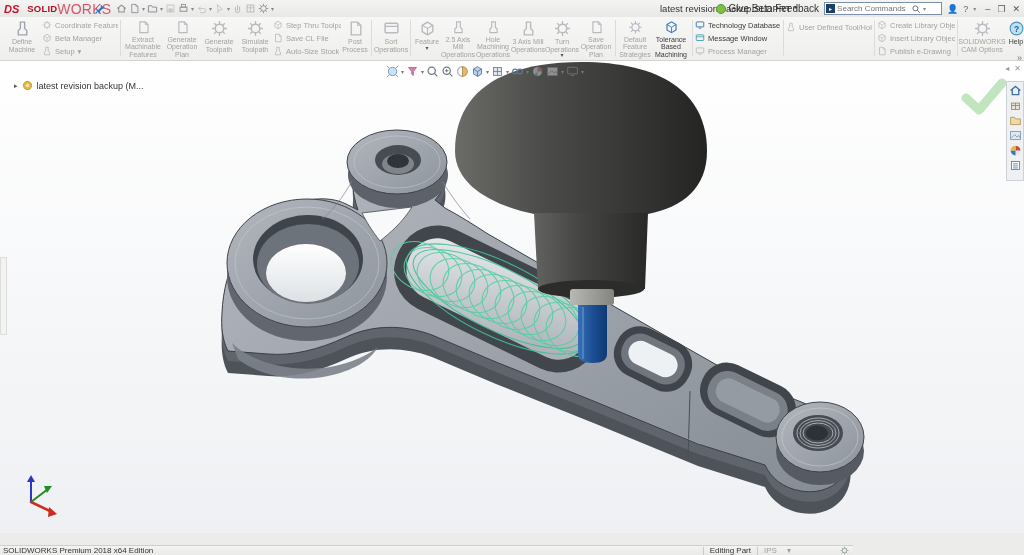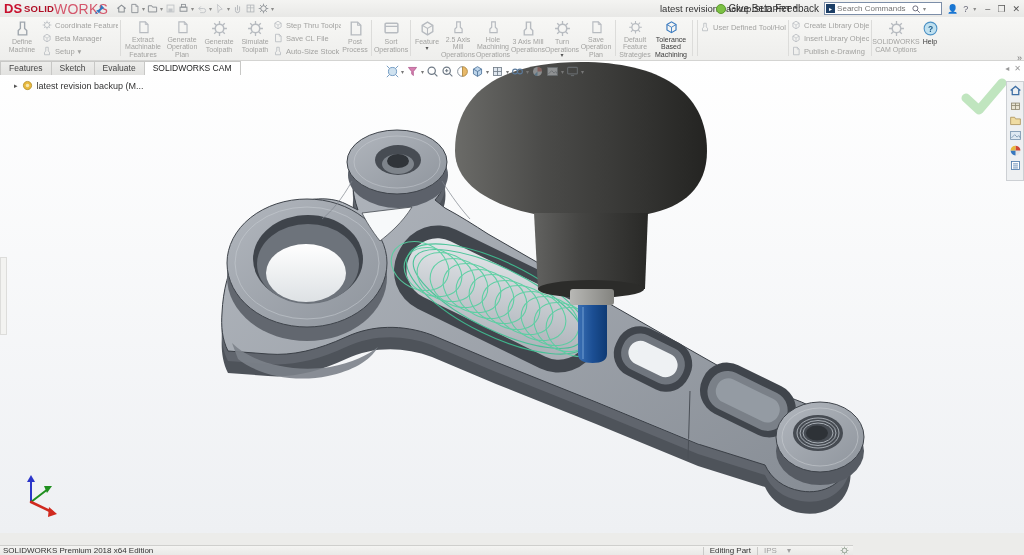--- a/index.html
+++ b/index.html
@@ -4,21 +4,21 @@
 <style>
   * { margin:0; padding:0; box-sizing:border-box; }
   html,body { width:1024px; height:555px; overflow:hidden;
     font-family:"Liberation Sans","DejaVu Sans",sans-serif; background:#ececea; }
   .app { position:relative; width:1024px; height:555px; background:#ececea; }
 
   
   .titlebar { position:absolute; top:0; left:0; width:1024px; height:17px;
     background:linear-gradient(#f4f4f2,#e8e8e6); display:flex; align-items:center; font-size:9.5px; color:#222; }
   .brand { display:flex; align-items:center; margin-left:4px; width:88px; }
-  .brand .ds { color:#c8102e; font-weight:bold; font-size:13px; margin-right:2px; }
+  .brand .ds { color:#c8102e; font-style:italic; font-weight:bold; font-size:11px; margin-right:8px; }
   .brand .solid { color:#b00f26; font-weight:bold; font-size:9.5px; letter-spacing:.2px;}
   .brand .works { color:#d4566b; font-size:14px; letter-spacing:.2px;}
   .menus { display:flex; gap:2px; margin-left:6px; }
   .menus div { padding:1px 6px; cursor:default; }
   .pin { width:12px; height:12px; margin-left:2px; }
   .qat { display:flex; align-items:center; gap:2px; margin-left:10px; }
   .qat svg { width:11px; height:11px; }
   .caret { font-size:6px; color:#8a8a88; }
   .doc-title { position:absolute; left:660px; top:3px; font-size:9.5px; color:#333; }
   .tb-right { position:absolute; right:4px; top:1px; display:flex; align-items:center; gap:5px; height:15px; }
@@ -331,20 +331,40 @@
         </svg>
         <span class="blbl">Default Feature Strategies</span>
       </div>
     <div class="rb-big en" style="width:38px">
         <svg style="color:#3a7abf">
           <use href="#i-box"></use>
         </svg>
         <span class="blbl">Tolerance Based Machining</span>
       </div>
     <div class="rb-sep"></div>
+    <div class="rb-stack" style="width:86px">
+      <div class="rb-row en">
+          <svg style="color:#2f6fb2">
+            <use href="#i-mon"></use>
+          </svg>
+          <span>Technology Database</span>
+        </div>
+      <div class="rb-row en">
+          <svg style="color:#3b9bb5">
+            <use href="#i-msg"></use>
+          </svg>
+          <span>Message Window</span>
+        </div>
+      <div class="rb-row dis">
+          <svg class="gico">
+            <use href="#i-mon"></use>
+          </svg>
+          <span>Process Manager</span>
+        </div>
+    </div>
     <div class="rb-sep"></div>
     <div class="rb-stack" style="width:86px; justify-content:flex-start; padding-top:3px">
       <div class="rb-row dis">
           <svg class="gico">
             <use href="#i-tool"></use>
           </svg>
           <span>User Defined Tool/Holder</span>
         </div>
     </div>
     <div class="rb-sep"></div>
@@ -631,26 +651,20 @@
           <path d="M2 8a6 6 0 0 0 6 6V8Z" fill="#3878c0"></path>
           <path d="M2 8a6 6 0 0 1 6-6v6Z" fill="#e8b93e"></path>
         </svg>
       <svg viewBox="0 0 16 16">
           <rect x="3" y="3" width="10" height="10" fill="#fff" stroke="#4a78aa"></rect>
           <path d="M5 6h6M5 8.5h6M5 11h6" stroke="#4a78aa"></path>
         </svg>
     </div>
   </div>
 
-  <div class="cmdtabs">
-    <div class="ctab">Features</div>
-    <div class="ctab">Sketch</div>
-    <div class="ctab">Evaluate</div>
-    <div class="ctab active">SOLIDWORKS CAM</div>
-  </div>
 
 
   <div class="statusbar">
     <span class="sleft">SOLIDWORKS Premium 2018 x64 Edition</span>
     <div class="sright">
       <span class="ssep"></span>
       <span>Editing Part</span>
       <span class="ssep"></span>
       <span class="units">
           <span>IPS</span>

